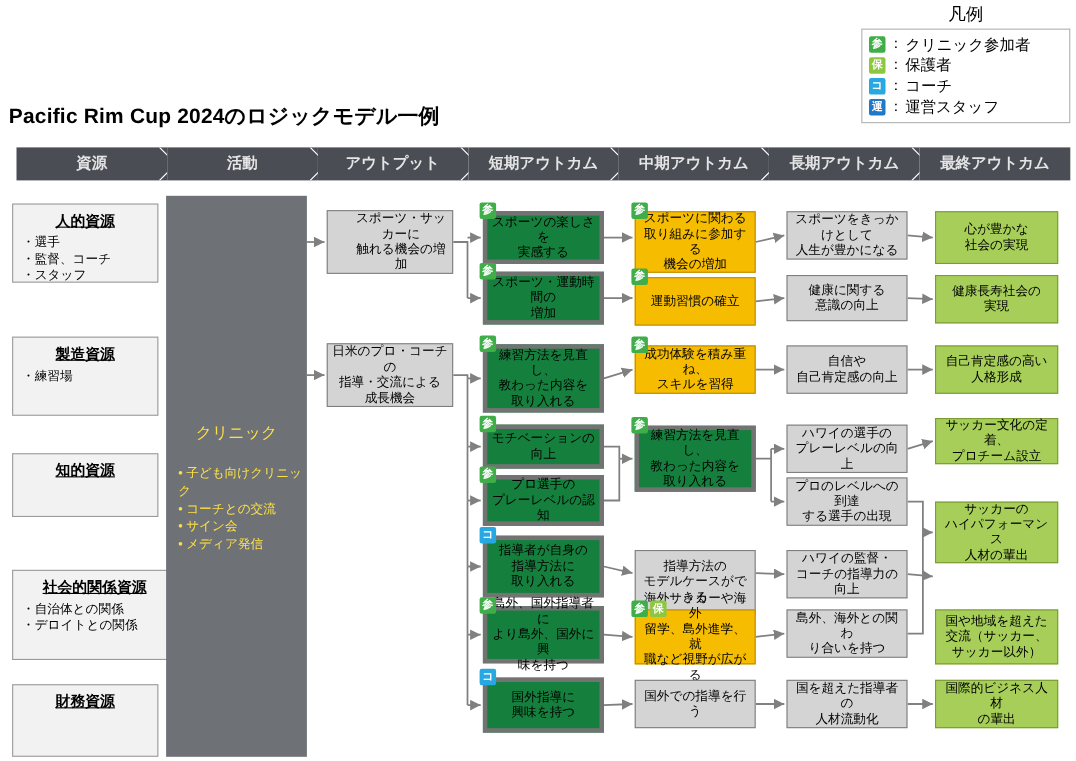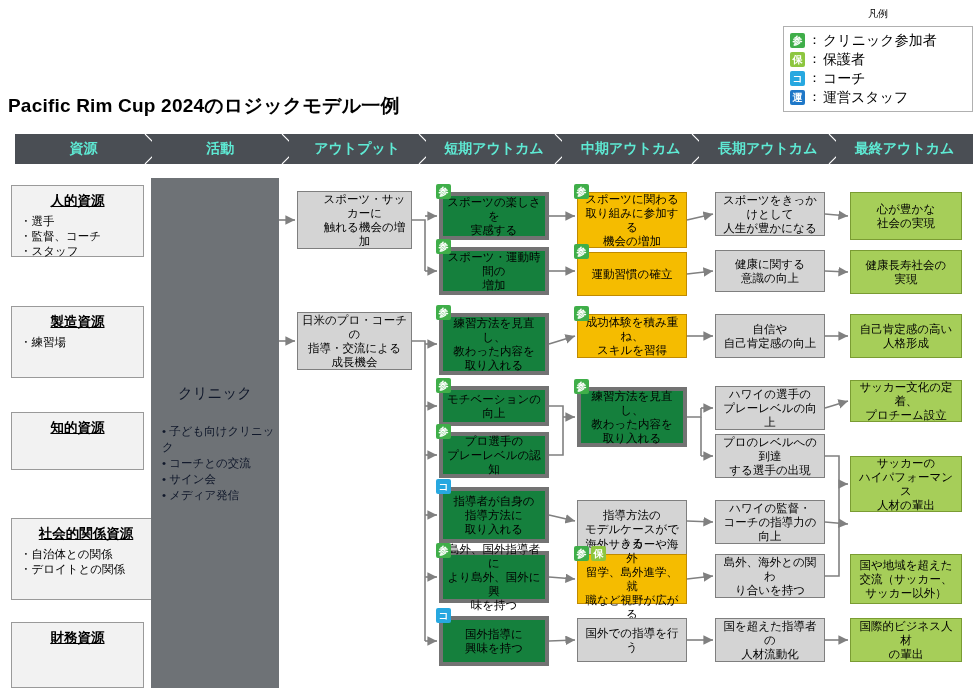--- a/index.html
+++ b/index.html
@@ -1,41 +1,41 @@
 <!DOCTYPE html>
 <html><head>
 <meta charset="utf-8">
 <style>
   html,body{margin:0;padding:0;background:#ffffff;}
   body{width:978px;height:692px;position:relative;overflow:hidden;
        font-family:"Liberation Sans","DejaVu Sans",sans-serif;color:#000;}
 
   
   #legend-wrap{position:absolute;left:783px;top:5px;width:190px;}
-  #legend-title{text-align:center;font-size:10px;line-height:18px;margin-bottom:3px;}
+  #legend-title{text-align:center;font-size:16px;line-height:18px;margin-bottom:3px;}
   #legend-box{border:1px solid #b0b0b0;background:#fff;padding:3px 5px 4px 6px;}
   .legend-row{display:flex;align-items:center;height:18px;margin:1px 0;}
   .legend-row .sep{font-size:13px;margin:0 2px 0 3px;}
   .legend-row .ltext{font-size:14px;line-height:15px;white-space:nowrap;}
 
   .badge{width:15px;height:15px;border-radius:2px;color:#fff;font-size:10px;
          line-height:15px;text-align:center;font-weight:bold;flex:0 0 auto;
          font-family:"DejaVu Sans",sans-serif;}
   .b-san{background:#3fae49;}
   .b-ho {background:#8dc63f;}
   .b-ko {background:#27a8e0;}
   .b-un {background:#1f78c8;}
 
   
   #page-title{position:absolute;left:8px;top:93px;font-size:19px;font-weight:bold;
               letter-spacing:.2px;white-space:nowrap;}
 
   
   #phase-bar{position:absolute;left:15px;top:134px;width:958px;height:30px;}
-  .phase{position:absolute;top:0;height:30px;background:#4a4e54;color:#5eead4;
+  .phase{position:absolute;top:0;height:30px;background:#4a4e54;color:#e5e5e5;
          display:flex;align-items:center;justify-content:center;
          font-size:14px;font-weight:bold;white-space:nowrap;}
   .chev{position:absolute;top:0;height:30px;width:30px;pointer-events:none;}
   .chev svg{display:block;}
 
   
   .node{position:absolute;box-sizing:border-box;display:flex;align-items:center;
         justify-content:center;text-align:center;font-size:11.5px;line-height:14px;
         padding:2px 3px;}
   .gray  {background:#d4d4d4;border:1px solid #7f7f7f;}
@@ -49,21 +49,21 @@
 
   
   .res{position:absolute;background:#f2f2f2;border:1px solid #9a9a9a;box-sizing:border-box;
        padding:6px 8px;}
   .res .rtitle{text-align:center;font-size:13.5px;font-weight:bold;
                text-decoration:underline;margin-bottom:4px;}
   .res .rlist{font-size:11.5px;line-height:15px;}
 
   
   #clinic{position:absolute;left:151px;top:178px;width:128px;height:510px;
-          background:#6e7276;color:#0f172a;box-sizing:border-box;}
+          background:#6e7276;color:#fde047;box-sizing:border-box;}
   #clinic .ctitle{position:absolute;left:0;right:0;top:206px;text-align:center;
                   font-size:14.5px;}
   #clinic .clist{position:absolute;left:11px;top:245px;font-size:11.5px;line-height:16px;}
 
   
   svg#wires{position:absolute;left:0;top:0;width:978px;height:692px;pointer-events:none;}
 </style>
 </head>
 <body>
 

